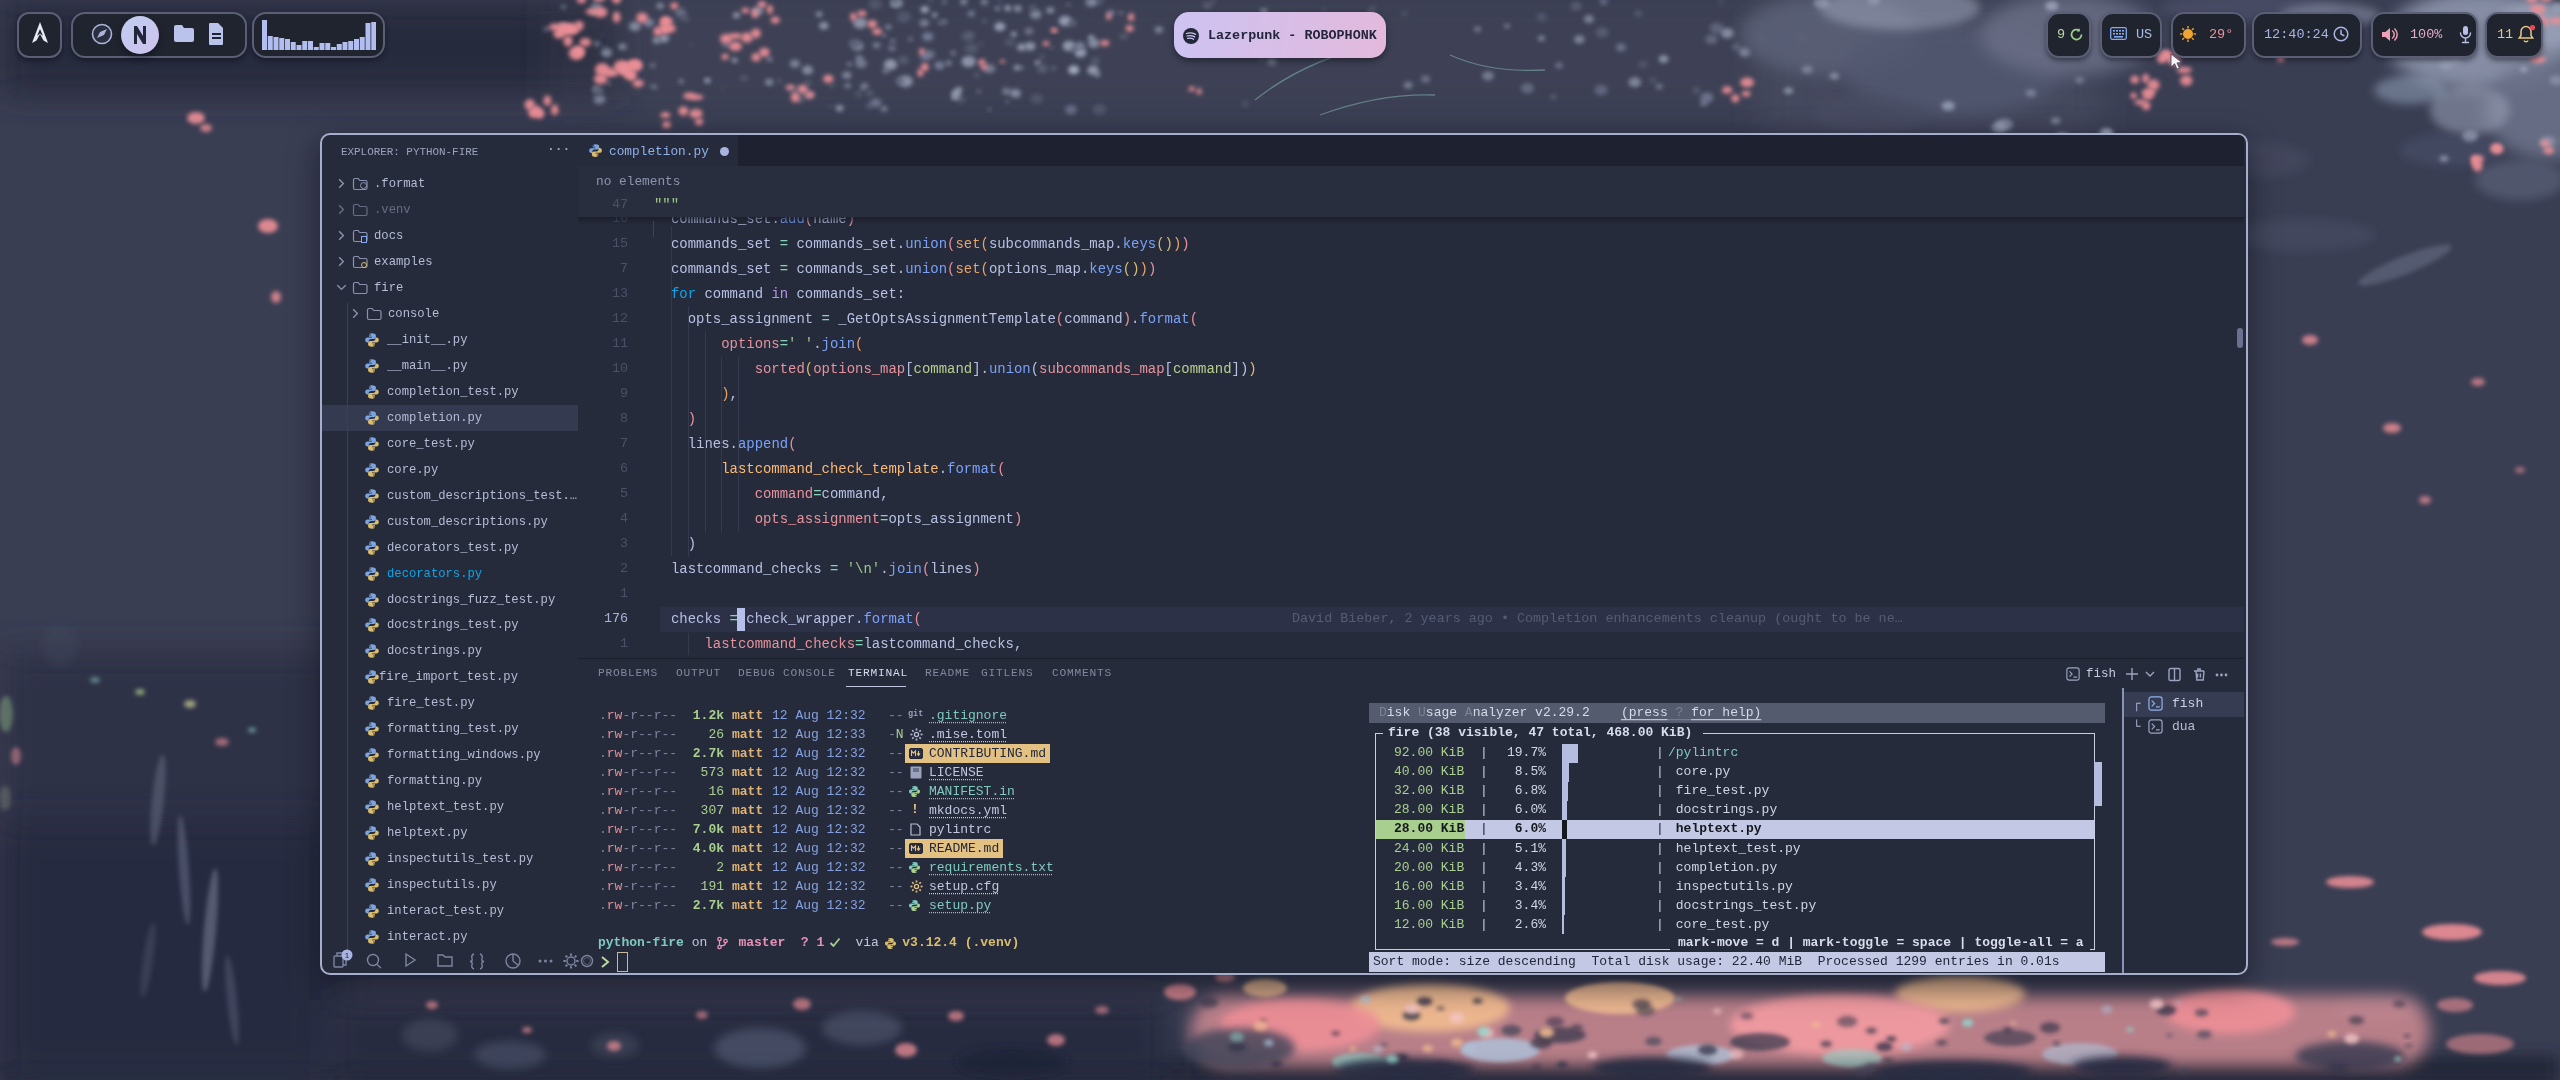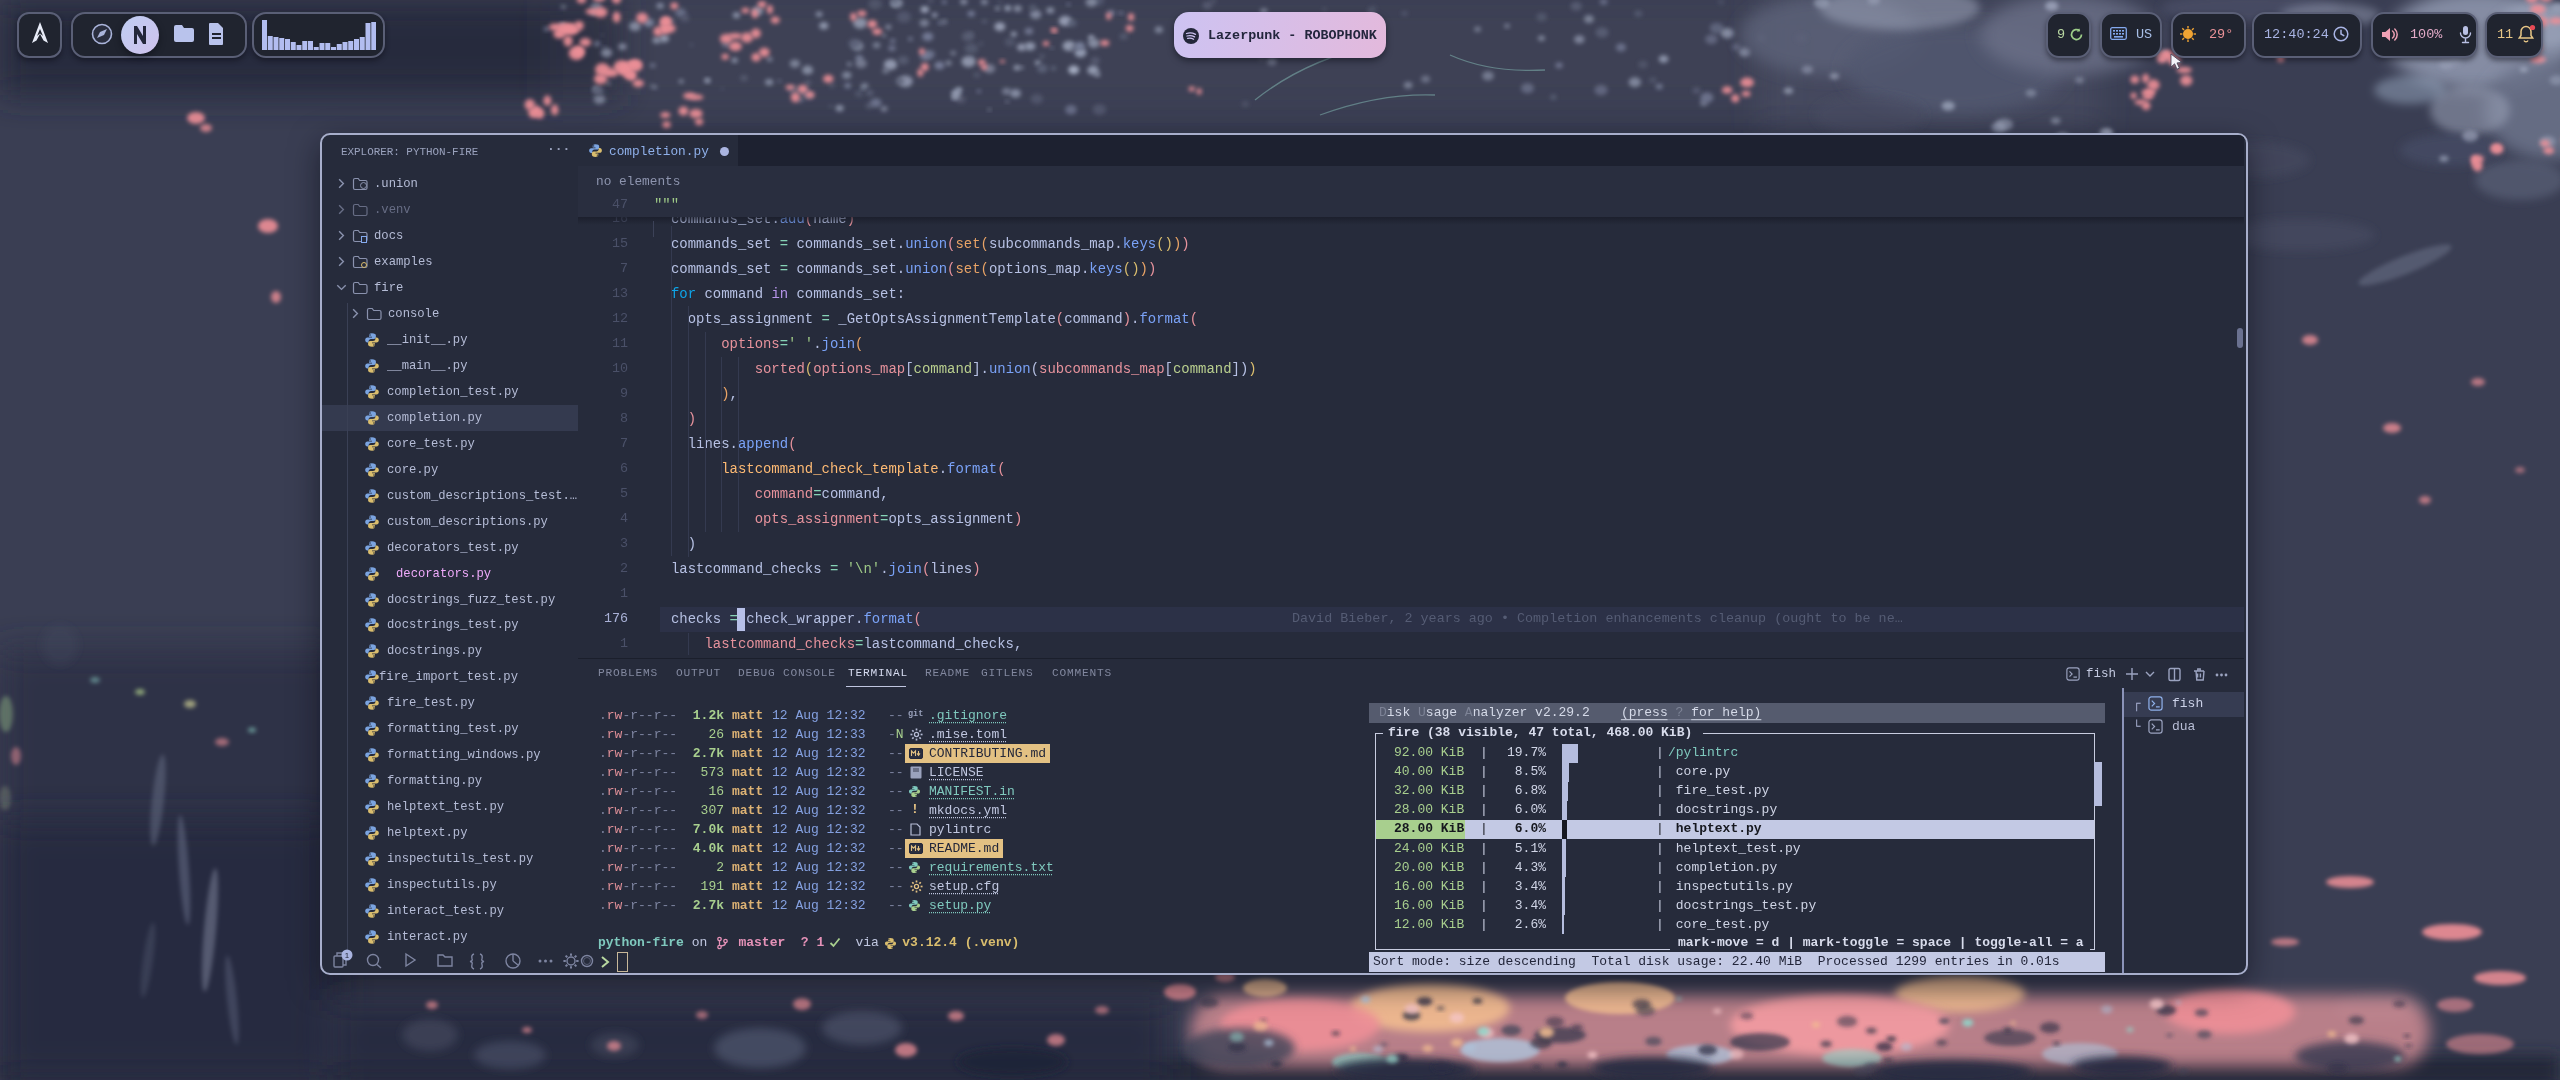--- a/index.html
+++ b/index.html
@@ -715,21 +715,21 @@
             <path d="M3.5 5.5 L8 10 L12.5 5.5" fill="none" stroke="currentColor" stroke-width="1.5"></path>
           </g>
         </defs>
       </svg>
 <svg class="ab" style="left:12px;top:41px;color:#8a92ae" width="15" height="15" viewBox="0 0 16 16">
         <use href="#chevR"></use>
       </svg>
 <svg class="ab" style="left:30px;top:41px;color:#8a92ae" width="16" height="16" viewBox="0 0 16 16">
         <use href="#fold"></use>
       </svg>
-<div style="position:absolute;left:52px;top:49px;transform:translateY(-50%);font-family:'Liberation Mono',monospace;font-size:12.2px;font-weight:400;color:#b5bcd6;white-space:pre;line-height:1.2;">.union</div>
+<div style="position:absolute;left:52px;top:49px;transform:translateY(-50%);font-family:'Liberation Mono',monospace;font-size:12.2px;font-weight:400;color:#b5bcd6;white-space:pre;line-height:1.2;">.format</div>
 <svg class="ab" style="left:12px;top:67px;color:#676d85" width="15" height="15" viewBox="0 0 16 16">
         <use href="#chevR"></use>
       </svg>
 <svg class="ab" style="left:30px;top:67px;color:#676d85" width="16" height="16" viewBox="0 0 16 16">
         <use href="#fold"></use>
       </svg>
 <div style="position:absolute;left:52px;top:75px;transform:translateY(-50%);font-family:'Liberation Mono',monospace;font-size:12.2px;font-weight:400;color:#676d85;white-space:pre;line-height:1.2;">.venv</div>
 <svg class="ab" style="left:12px;top:93px;color:#8a92ae" width="15" height="15" viewBox="0 0 16 16">
         <use href="#chevR"></use>
       </svg>
@@ -820,21 +820,21 @@
         <path d="M8.1 14.8 c2.6 0 2.9-1.2 2.9-2.2 v-1.4 h-3 v-.8 h4.6 c1.3 0 2.2-1 2.2-2.5 0-1.5-.9-2.5-2.2-2.5 h-1.2 v1.3 c0 1.3-1.1 2.3-2.4 2.3 H6.1 c-1.1 0-2 .9-2 2 v1.6 c0 1.2 1.1 2.2 4 2.2 Z" fill="#d9bd6e"></path>
         <circle cx="10" cy="12.9" r=".75" fill="#1d2130"></circle>
       </svg>
 <div style="position:absolute;left:65px;top:413px;transform:translateY(-50%);font-family:'Liberation Mono',monospace;font-size:12.2px;font-weight:400;color:#b5bcd6;white-space:pre;line-height:1.2;">decorators_test.py</div>
 <svg class="ab" style="left:42px;top:431px;opacity:1.0" width="16" height="16" viewBox="0 0 16 16">
         <path d="M7.9 1.2 c-2.6 0-2.9 1.2-2.9 2.2 v1.4 h3 v.8 H3.4 c-1.3 0-2.2 1-2.2 2.5 0 1.5.9 2.5 2.2 2.5 h1.2 V9.3 c0-1.3 1.1-2.3 2.4-2.3 h2.9 c1.1 0 2-0.9 2-2 V3.4 c0-1.2-1.1-2.2-4-2.2 Z" fill="#7ba4e0"></path>
         <circle cx="6" cy="3.1" r=".75" fill="#1d2130"></circle>
         <path d="M8.1 14.8 c2.6 0 2.9-1.2 2.9-2.2 v-1.4 h-3 v-.8 h4.6 c1.3 0 2.2-1 2.2-2.5 0-1.5-.9-2.5-2.2-2.5 h-1.2 v1.3 c0 1.3-1.1 2.3-2.4 2.3 H6.1 c-1.1 0-2 .9-2 2 v1.6 c0 1.2 1.1 2.2 4 2.2 Z" fill="#d9bd6e"></path>
         <circle cx="10" cy="12.9" r=".75" fill="#1d2130"></circle>
       </svg>
-<div style="position:absolute;left:65px;top:439px;transform:translateY(-50%);font-family:'Liberation Mono',monospace;font-size:12.2px;font-weight:400;color:#f0abfc;white-space:pre;line-height:1.2;margin-left:9px;">decorators.py</div>
+<div style="position:absolute;left:65px;top:439px;transform:translateY(-50%);font-family:'Liberation Mono',monospace;font-size:12.2px;font-weight:400;color:#0ea5e9;white-space:pre;line-height:1.2;">decorators.py</div>
 <svg class="ab" style="left:42px;top:457px;opacity:1.0" width="16" height="16" viewBox="0 0 16 16">
         <path d="M7.9 1.2 c-2.6 0-2.9 1.2-2.9 2.2 v1.4 h3 v.8 H3.4 c-1.3 0-2.2 1-2.2 2.5 0 1.5.9 2.5 2.2 2.5 h1.2 V9.3 c0-1.3 1.1-2.3 2.4-2.3 h2.9 c1.1 0 2-0.9 2-2 V3.4 c0-1.2-1.1-2.2-4-2.2 Z" fill="#7ba4e0"></path>
         <circle cx="6" cy="3.1" r=".75" fill="#1d2130"></circle>
         <path d="M8.1 14.8 c2.6 0 2.9-1.2 2.9-2.2 v-1.4 h-3 v-.8 h4.6 c1.3 0 2.2-1 2.2-2.5 0-1.5-.9-2.5-2.2-2.5 h-1.2 v1.3 c0 1.3-1.1 2.3-2.4 2.3 H6.1 c-1.1 0-2 .9-2 2 v1.6 c0 1.2 1.1 2.2 4 2.2 Z" fill="#d9bd6e"></path>
         <circle cx="10" cy="12.9" r=".75" fill="#1d2130"></circle>
       </svg>
 <div style="position:absolute;left:65px;top:465px;transform:translateY(-50%);font-family:'Liberation Mono',monospace;font-size:12.2px;font-weight:400;color:#b5bcd6;white-space:pre;line-height:1.2;">docstrings_fuzz_test.py</div>
 <svg class="ab" style="left:42px;top:482px;opacity:1.0" width="16" height="16" viewBox="0 0 16 16">
         <path d="M7.9 1.2 c-2.6 0-2.9 1.2-2.9 2.2 v1.4 h3 v.8 H3.4 c-1.3 0-2.2 1-2.2 2.5 0 1.5.9 2.5 2.2 2.5 h1.2 V9.3 c0-1.3 1.1-2.3 2.4-2.3 h2.9 c1.1 0 2-0.9 2-2 V3.4 c0-1.2-1.1-2.2-4-2.2 Z" fill="#7ba4e0"></path>
         <circle cx="6" cy="3.1" r=".75" fill="#1d2130"></circle>

